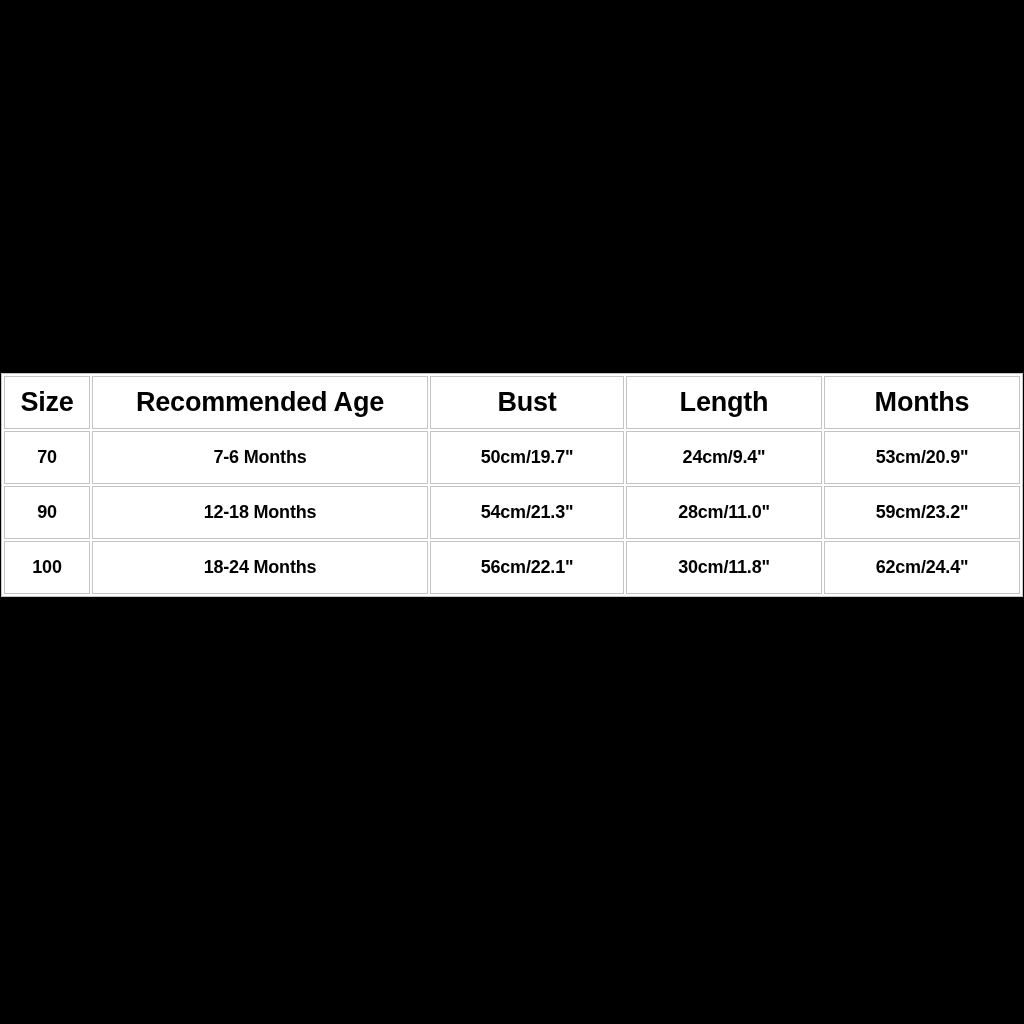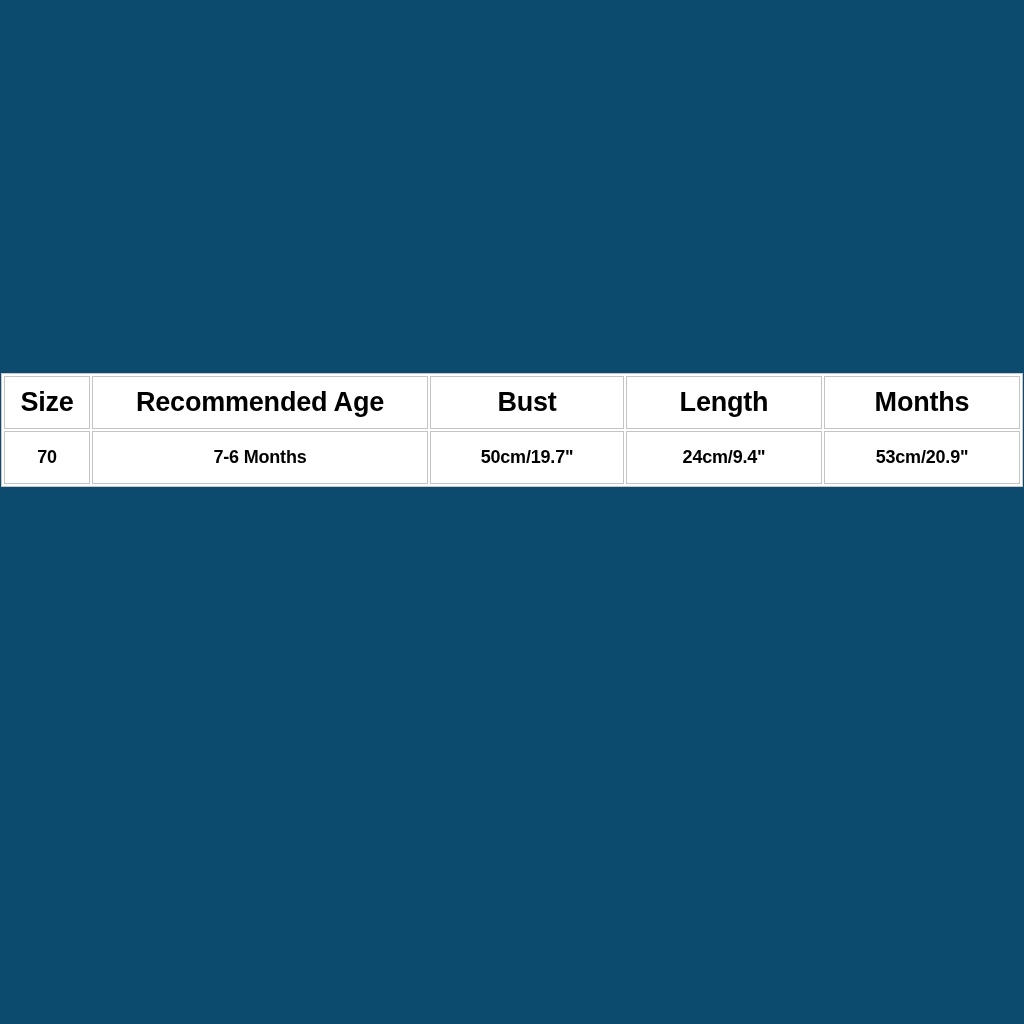--- a/index.html
+++ b/index.html
@@ -11,21 +11,21 @@
     width: 1024px;
     height: 1024px;
     overflow: hidden;
     font-family: "Liberation Sans", "DejaVu Sans", sans-serif;
   }
 
   #canvas {
     position: relative;
     width: 1024px;
     height: 1024px;
-    background: #0c4a6e;
+    background: #000000;
   }
 
   
   #size-chart-wrap {
     position: absolute;
     left: 1px;
     top: 373px;
     width: 1013px;
   }
 
@@ -91,17 +91,31 @@
         </tr>
       </thead>
       <tbody>
         <tr>
           <td>70</td>
           <td>7-6 Months</td>
           <td>50cm/19.7"</td>
           <td>24cm/9.4"</td>
           <td>53cm/20.9"</td>
         </tr>
+        <tr>
+          <td>90</td>
+          <td>12-18 Months</td>
+          <td>54cm/21.3"</td>
+          <td>28cm/11.0"</td>
+          <td>59cm/23.2"</td>
+        </tr>
+        <tr>
+          <td>100</td>
+          <td>18-24 Months</td>
+          <td>56cm/22.1"</td>
+          <td>30cm/11.8"</td>
+          <td>62cm/24.4"</td>
+        </tr>
       </tbody>
     </table>
   </div>
 
 </div>
 
 </body></html>

